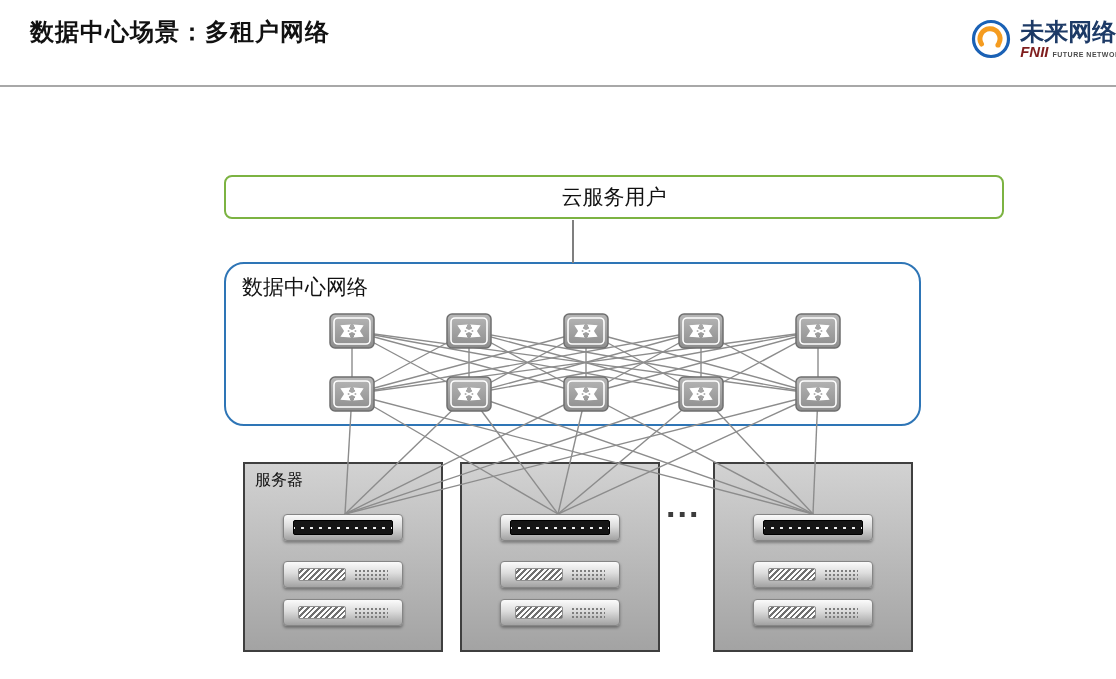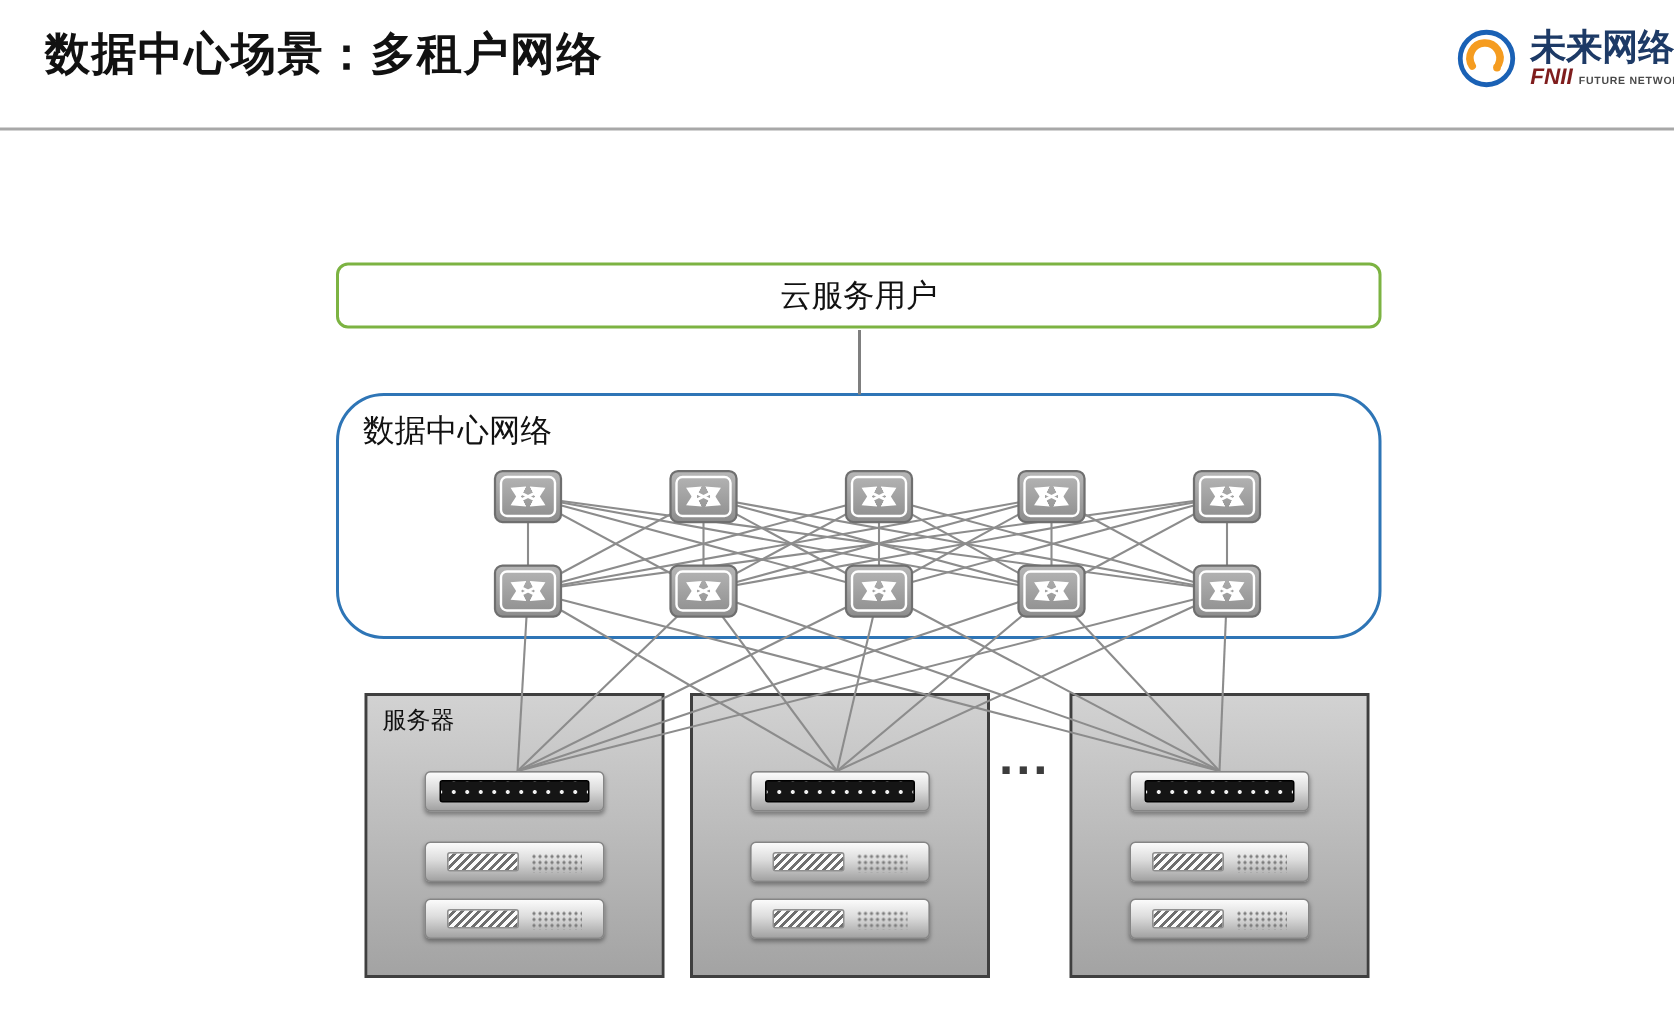--- a/index.html
+++ b/index.html
@@ -2,39 +2,39 @@
 <html><head>
 <meta charset="utf-8">
 <style>
   html,body{margin:0;padding:0;background:#ffffff;}
   .slide{
     position:relative;width:1116px;height:679px;background:#ffffff;overflow:hidden;
     font-family:"Liberation Sans","DejaVu Sans",sans-serif;
   }
   
   .title{
-    position:absolute;left:30px;top:16px;font-size:30px;font-weight:700;color:#111111;
+    position:absolute;left:30px;top:16px;font-size:24px;font-weight:700;color:#111111;
     letter-spacing:1px;white-space:nowrap;
   }
   .divider{position:absolute;left:0;top:85px;width:1116px;height:2px;background:#a8a8a8;}
   .logo{position:absolute;right:-10px;top:16px;display:flex;align-items:center;gap:6px;}
   .logo-text{display:flex;flex-direction:column;line-height:1.05;}
   .logo-cn{font-size:24px;font-weight:700;color:#1d3a66;white-space:nowrap;}
   .logo-en{display:flex;align-items:baseline;gap:4px;white-space:nowrap;}
   .logo-fnii{font-size:15px;font-weight:900;font-style:italic;color:#7f1d1d;}
   .logo-fn{font-size:7px;font-weight:700;color:#4a4a4a;letter-spacing:.5px;}
   
   .cloud-box{
-    position:absolute;left:224px;top:175px;width:697px;height:44px;background:#ffffff;
+    position:absolute;left:224px;top:175px;width:780px;height:44px;background:#ffffff;
     border:2px solid #7cb342;border-radius:8px;display:flex;align-items:center;justify-content:center;
     font-size:21px;color:#111111;box-sizing:border-box;z-index:1;
   }
   .dc-box{
     position:absolute;left:224px;top:262px;width:697px;height:164px;background:#ffffff;
-    border:2px solid #2e75b6;border-radius:32px;box-sizing:border-box;z-index:1;
+    border:2px solid #2e75b6;border-radius:20px;box-sizing:border-box;z-index:1;
   }
   .dc-label{position:absolute;left:16px;top:9px;font-size:21px;color:#111111;}
   
   .rack{
     position:absolute;top:462px;width:200px;height:190px;box-sizing:border-box;
     background:linear-gradient(180deg,#d2d2d2 0%,#bdbdbd 45%,#a3a3a3 100%);
     border:2px solid #3f3f3f;z-index:1;
   }
   .rack1{left:243px;} .rack2{left:460px;} .rack3{left:713px;}
   .rack-label{position:absolute;left:10px;top:6px;font-size:16px;color:#111111;}

